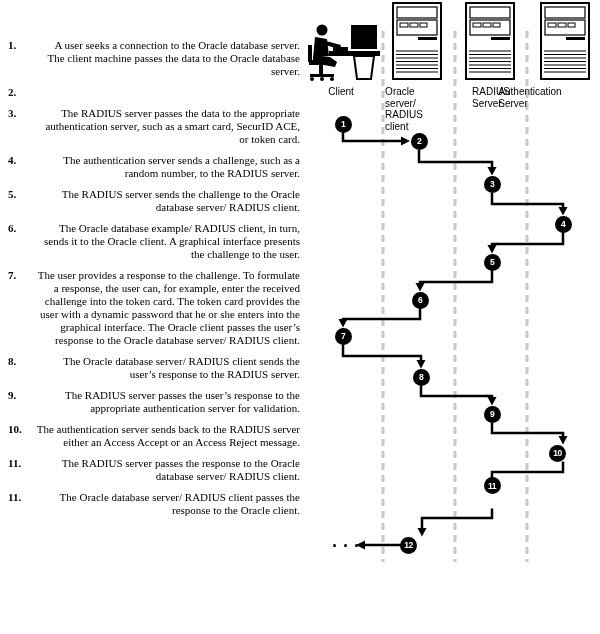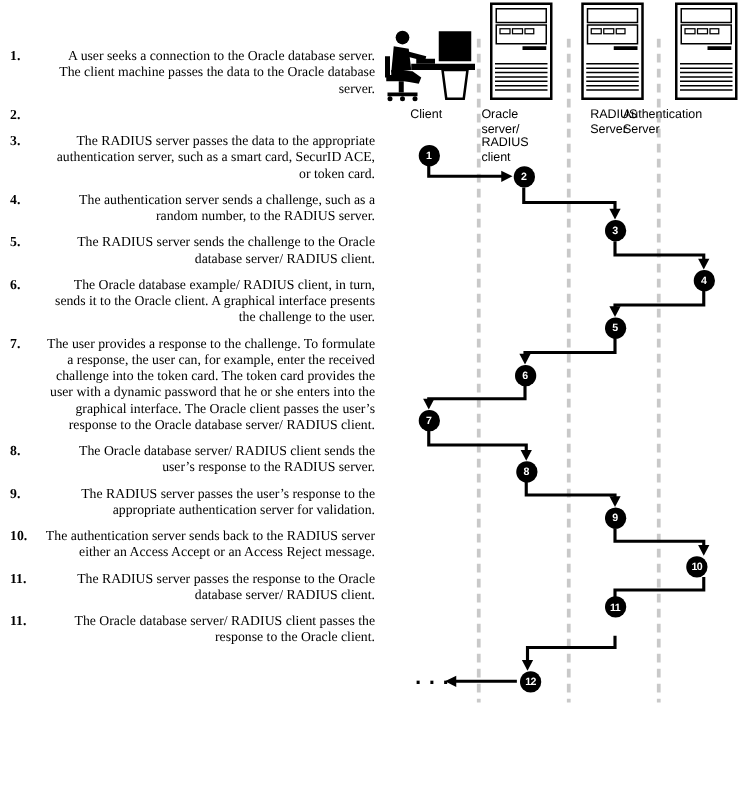--- a/index.html
+++ b/index.html
@@ -185,15 +185,15 @@
 <span class="node" style="left:410.5px; top:132.5px;">2</span>
 <span class="node" style="left:483.5px; top:175.5px;">3</span>
 <span class="node" style="left:554.5px; top:215.5px;">4</span>
 <span class="node" style="left:483.5px; top:253.5px;">5</span>
 <span class="node" style="left:411.5px; top:291.5px;">6</span>
 <span class="node" style="left:334.5px; top:327.5px;">7</span>
 <span class="node" style="left:412.5px; top:368.5px;">8</span>
 <span class="node" style="left:483.5px; top:405.5px;">9</span>
 <span class="node" style="left:549px; top:444.5px;">10</span>
 <span class="node" style="left:483.5px; top:477px;">11</span>
-<span class="node" style="left:416px; top:536.5px;">12</span>
+<span class="node" style="left:400px; top:536.5px;">12</span>
 
 <span class="cont">...</span>
 
 </body></html>

